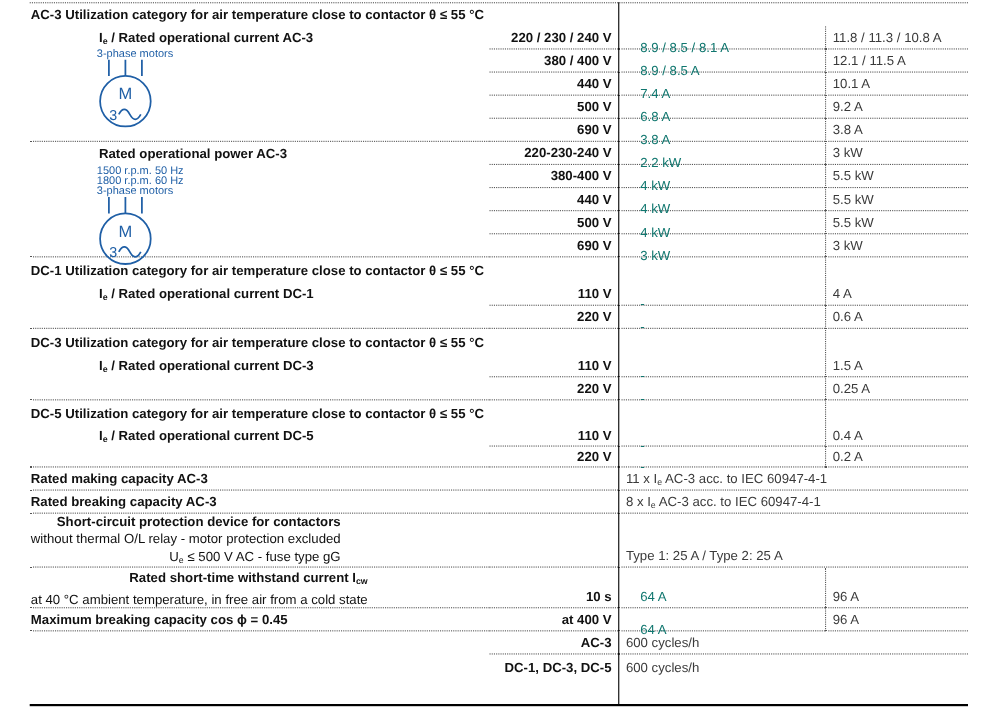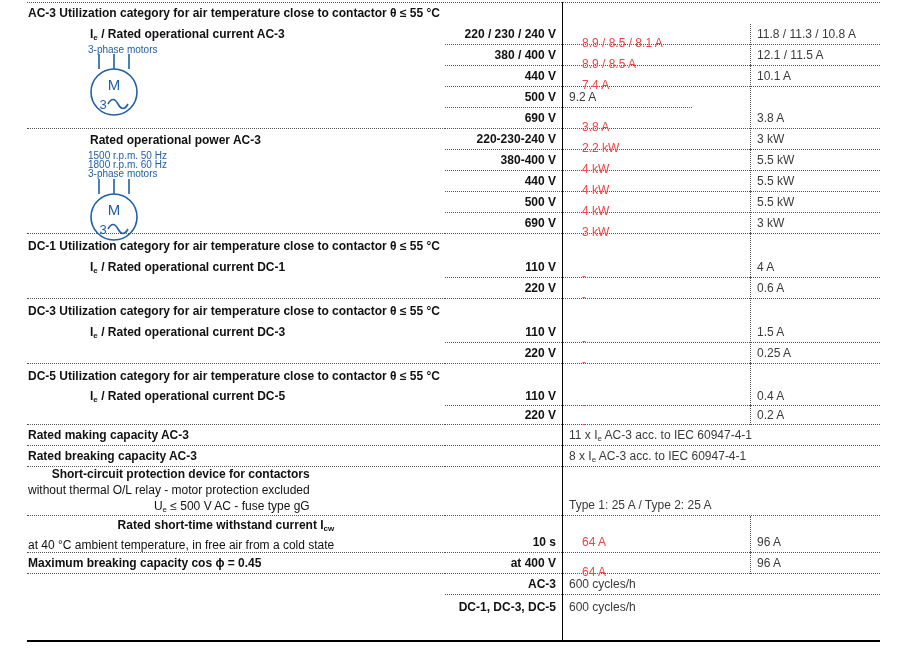--- a/index.html
+++ b/index.html
@@ -3,21 +3,21 @@
 <meta charset="utf-8">
 <style>
   html,body{margin:0;padding:0;background:#fff;}
   #page{position:relative;width:900px;height:652px;background:#fff;overflow:hidden;
         font-family:"Liberation Sans","DejaVu Sans",sans-serif;font-size:12px;color:#111;
         box-sizing:border-box;padding-top:2px;}
   .row{display:flex;}
   .cell{box-sizing:border-box;display:flex;align-items:center;white-space:nowrap;}
   .c-label{margin-left:27px;width:418px;}
   .c-cond{width:117px;justify-content:flex-end;padding-right:6px;font-weight:bold;}
-  .c-v1{width:188px;padding-left:20px;color:#ef4444;margin-top:17px;}
+  .c-v1{width:188px;padding-left:20px;color:#0f766e;margin-top:17px;}
   .c-v2{width:130px;padding-left:7px;color:#3a3a3a;}
   .c-vm{width:318px;padding-left:7px;color:#3a3a3a;}
   .c-head{margin-left:27px;width:853px;padding-left:1px;font-weight:bold;}
   .db{border-bottom:1px dotted #555;}
   .b{font-weight:bold;}
   .p1{padding-left:1px;}
   .p2{padding-left:63px;}
   .h19{height:19px}.h21{height:21px}.h22{height:22px}.h23{height:23px}
   .h24{height:24px}.h37{height:37px}.h49{height:49px}
   .bot{align-items:flex-end;padding-bottom:3px;}
@@ -66,20 +66,21 @@
   </div>
   <div class="row h21">
     <div class="cell c-label"></div>
     <div class="cell c-cond db">440 V</div>
     <div class="cell c-v1 db">7.4 A</div>
     <div class="cell c-v2 db">10.1 A</div>
   </div>
   <div class="row h21">
     <div class="cell c-label"></div>
     <div class="cell c-cond db">500 V</div>
+    <div class="cell c-v1 db">6.8 A</div>
     <div class="cell c-v2 db">9.2 A</div>
   </div>
   <div class="row h21">
     <div class="cell c-label db"></div>
     <div class="cell c-cond db">690 V</div>
     <div class="cell c-v1 db">3.8 A</div>
     <div class="cell c-v2 db">3.8 A</div>
   </div>
 
   <div class="row h21">

